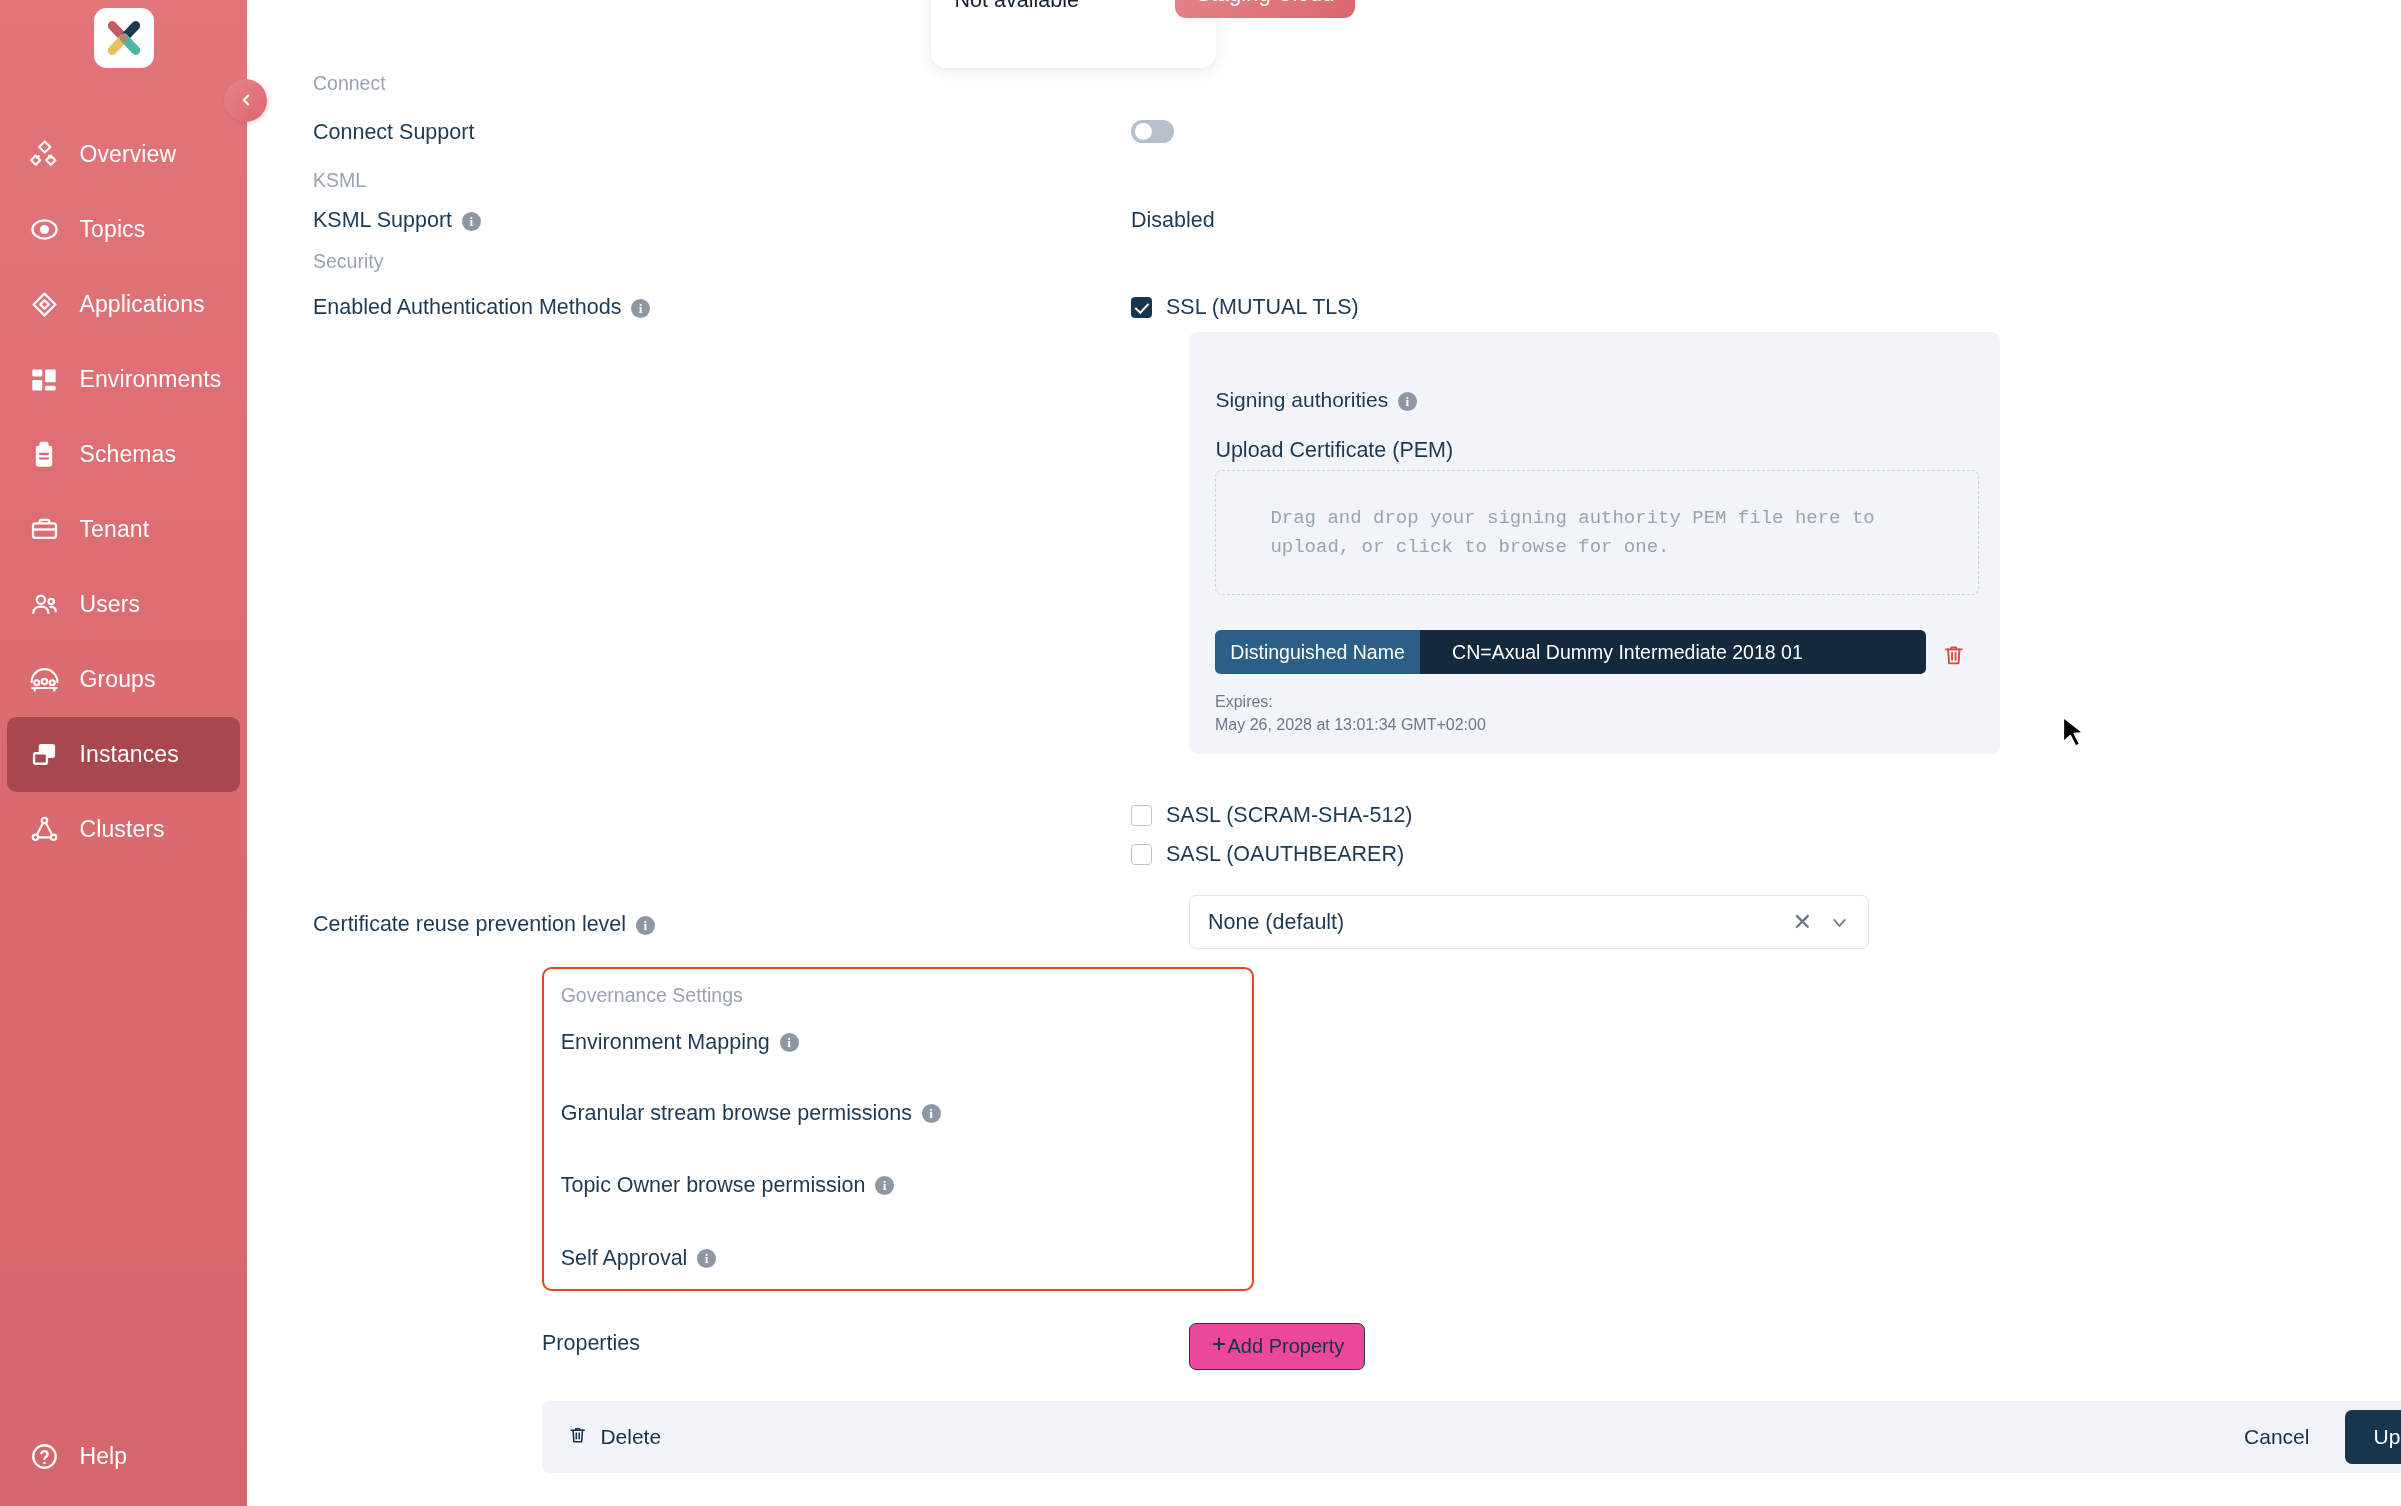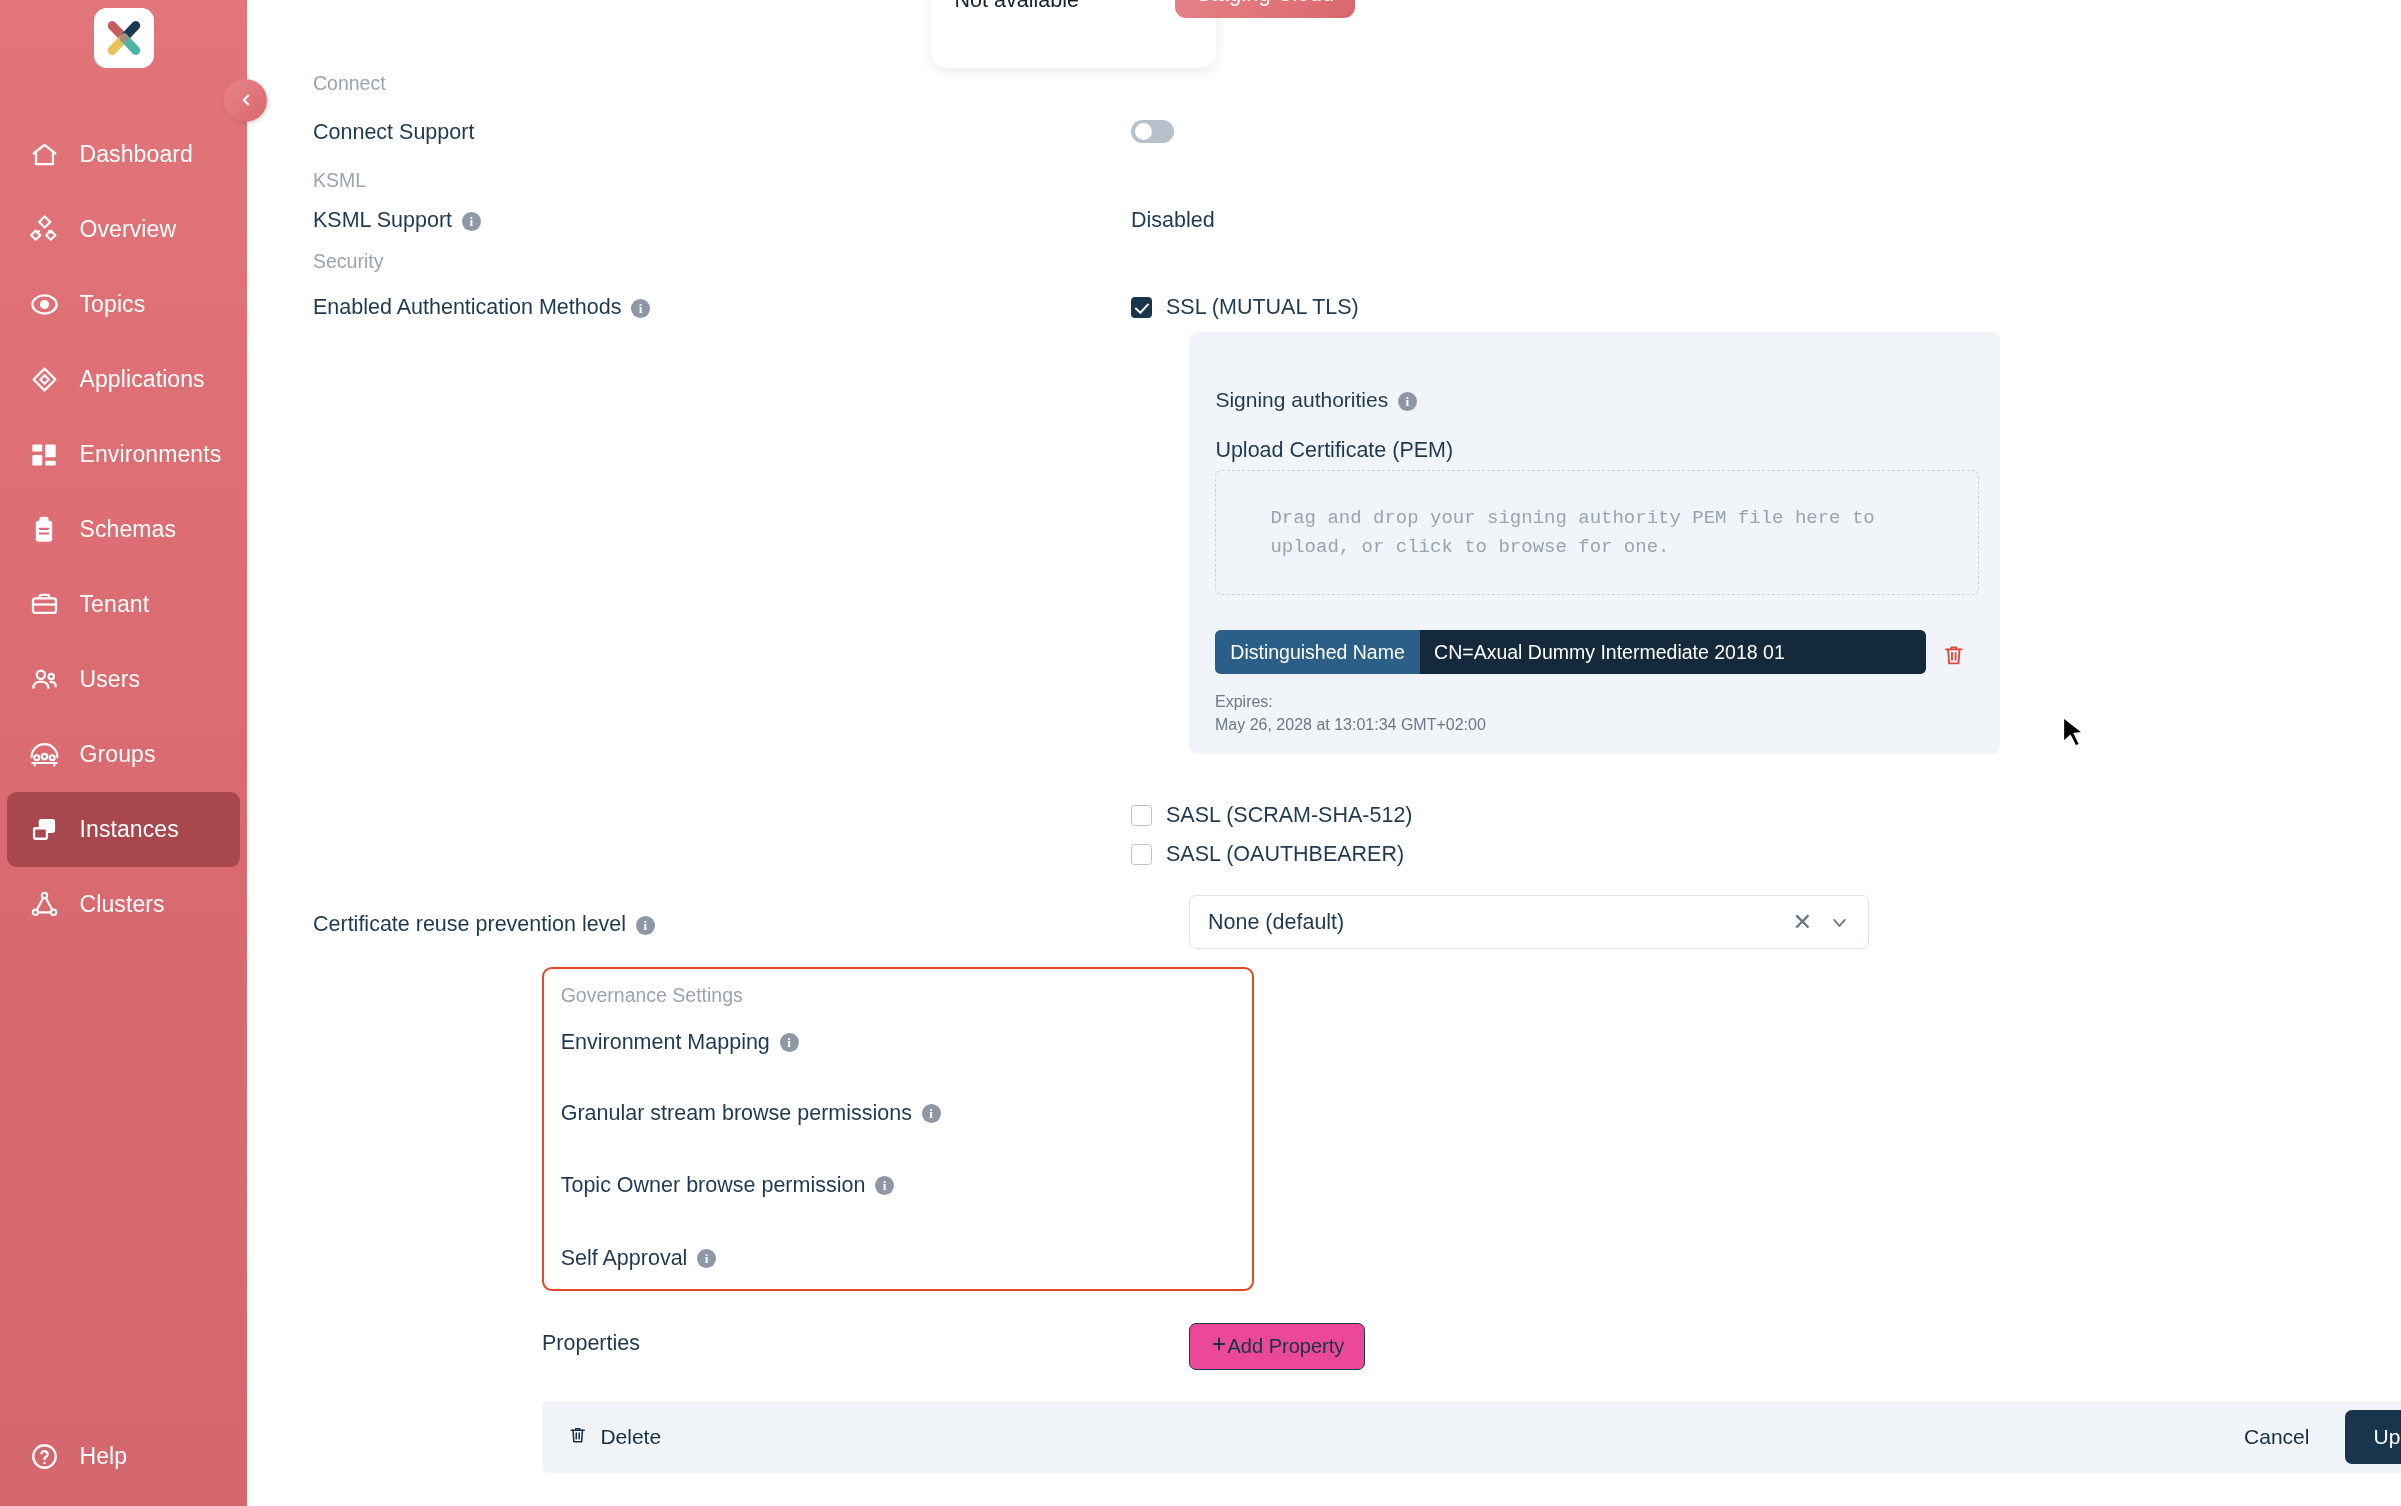--- a/index.html
+++ b/index.html
@@ -107,21 +107,21 @@
     position: absolute; left: 26.4px; top: 138px; width: 764px; height: 125px;
     border: 1.4px dashed #c9d2de; border-radius: 7px;
     display: flex; align-items: center; padding: 0 54px; font-family: Liberation Mono, monospace;
   }
   .dropzone span { font-size: 19px; color: #9aa3b2; line-height: 1.5; max-width: 625px; }
   .dn-chip {
     position: absolute; left: 26.4px; top: 630px; display: flex; align-items: stretch;
     height: 44px; border-radius: 5.6px; overflow: hidden;
   }
   .dn-key { background: #2c5f88; color:#fff; font-size: 19.5px; display:flex; align-items:center; padding: 0 15.3px; }
-  .dn-val { background: #14293c; color:#fff; font-size: 19.5px; display:flex; align-items:center; padding: 0 14px; min-width: 506px; }
+  .dn-val { background: #14293c; color:#fff; font-size: 19.5px; display:flex; align-items:center; padding: 0 32px; min-width: 506px; }
   .trash-btn { position: absolute; left: 1695px; top: 643px; cursor: pointer; }
   .expires {
     position: absolute; left: 968px; top: 690px; font-size: 16px; color: #6e7888; line-height: 1.45;
   }
 
   
   .select {
     position: absolute; left: 942px; top: 895px; width: 680px; height: 54px;
     background: #fff; border: 1.4px solid #dfe4ec; border-radius: 7px;
     display: flex; align-items: center; padding: 0 18px; cursor: pointer;
@@ -188,29 +188,20 @@
     <div class="collapse-btn">
       <span>
         <svg width="18" height="18" viewBox="0 0 24 24" fill="none" stroke="#ffffff" stroke-width="2.8" stroke-linecap="round" stroke-linejoin="round">
             <polyline points="15 18 9 12 15 6"></polyline>
           </svg>
       </span>
     </div>
 
     <div class="nav">
 
-      <div class="nav-item">
-        <span class="nav-icon">
-          <svg width="29" height="29" viewBox="0 0 24 24" fill="none" stroke="#fff" stroke-width="1.9" stroke-linecap="round" stroke-linejoin="round">
-              <path d="M3 11l9-7 9 7"></path>
-              <path d="M5 10v10h14V10"></path>
-            </svg>
-        </span>
-        <span class="nav-label">Dashboard</span>
-      </div>
 
       <div class="nav-item">
         <span class="nav-icon">
           <svg width="29" height="29" viewBox="0 0 24 24" fill="none" stroke="#fff" stroke-width="1.8" stroke-linejoin="round">
               <rect x="9" y="2.5" width="6.5" height="6.5" transform="rotate(45 12.2 5.7)"></rect>
               <rect x="2" y="14" width="5.4" height="5.4" transform="rotate(45 4.7 16.7)"></rect>
               <rect x="14.5" y="14" width="5.4" height="5.4" transform="rotate(45 17.2 16.7)"></rect>
               <path d="M8 13l-3 2M15 13l3 2"></path>
             </svg>
         </span>

